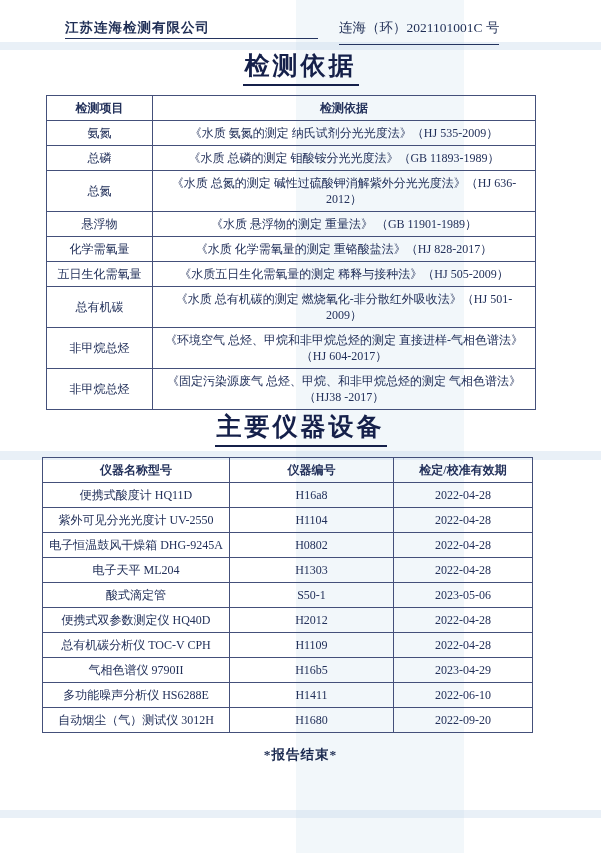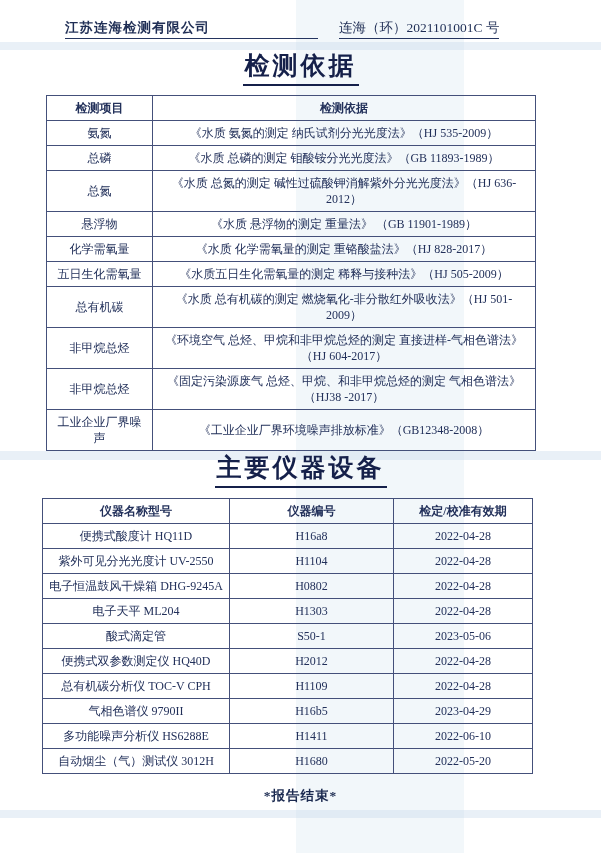--- a/index.html
+++ b/index.html
@@ -51,21 +51,21 @@
     font-weight: bold;
     letter-spacing: 1px;
     border-bottom: 1.5px solid #24345f;
     padding-bottom: 1px;
   }
   .doc-number {
     position: absolute;
     left: 339px; top: 19px;
     font-size: 13.5px;
     border-bottom: 1.5px solid #24345f;
-    padding-bottom: 1px;
+    padding-bottom: 7px;
   }
 
   
   .section-title-wrap {
     text-align: center;
   }
   .section-title {
     display: inline-block;
     font-size: 25px;
     font-weight: bold;
@@ -181,24 +181,20 @@
           <td>总有机碳</td>
           <td>《水质 总有机碳的测定 燃烧氧化-非分散红外吸收法》（HJ 501-2009）</td>
         </tr>
         <tr>
           <td>非甲烷总烃</td>
           <td>《环境空气 总烃、甲烷和非甲烷总烃的测定 直接进样-气相色谱法》（HJ 604-2017）</td>
         </tr>
         <tr>
           <td>非甲烷总烃</td>
           <td>《固定污染源废气 总烃、甲烷、和非甲烷总烃的测定 气相色谱法》（HJ38 -2017）</td>
-        </tr>
-        <tr>
-          <td>工业企业厂界噪声</td>
-          <td>《工业企业厂界环境噪声排放标准》（GB12348-2008）</td>
         </tr>
       </tbody>
   </table>
 
   <div class="section-title-wrap title-2">
     <span class="section-title">主要仪器设备</span>
   </div>
 
   <table class="table-instruments">
     <colgroup>
@@ -255,20 +251,20 @@
           <td>2023-04-29</td>
         </tr>
         <tr>
           <td>多功能噪声分析仪 HS6288E</td>
           <td>H1411</td>
           <td>2022-06-10</td>
         </tr>
         <tr>
           <td>自动烟尘（气）测试仪 3012H</td>
           <td>H1680</td>
-          <td>2022-05-20</td>
+          <td>2022-09-20</td>
         </tr>
       </tbody>
   </table>
 
   <div class="report-end">*报告结束*</div>
 
 </div>
 
 </body></html>

